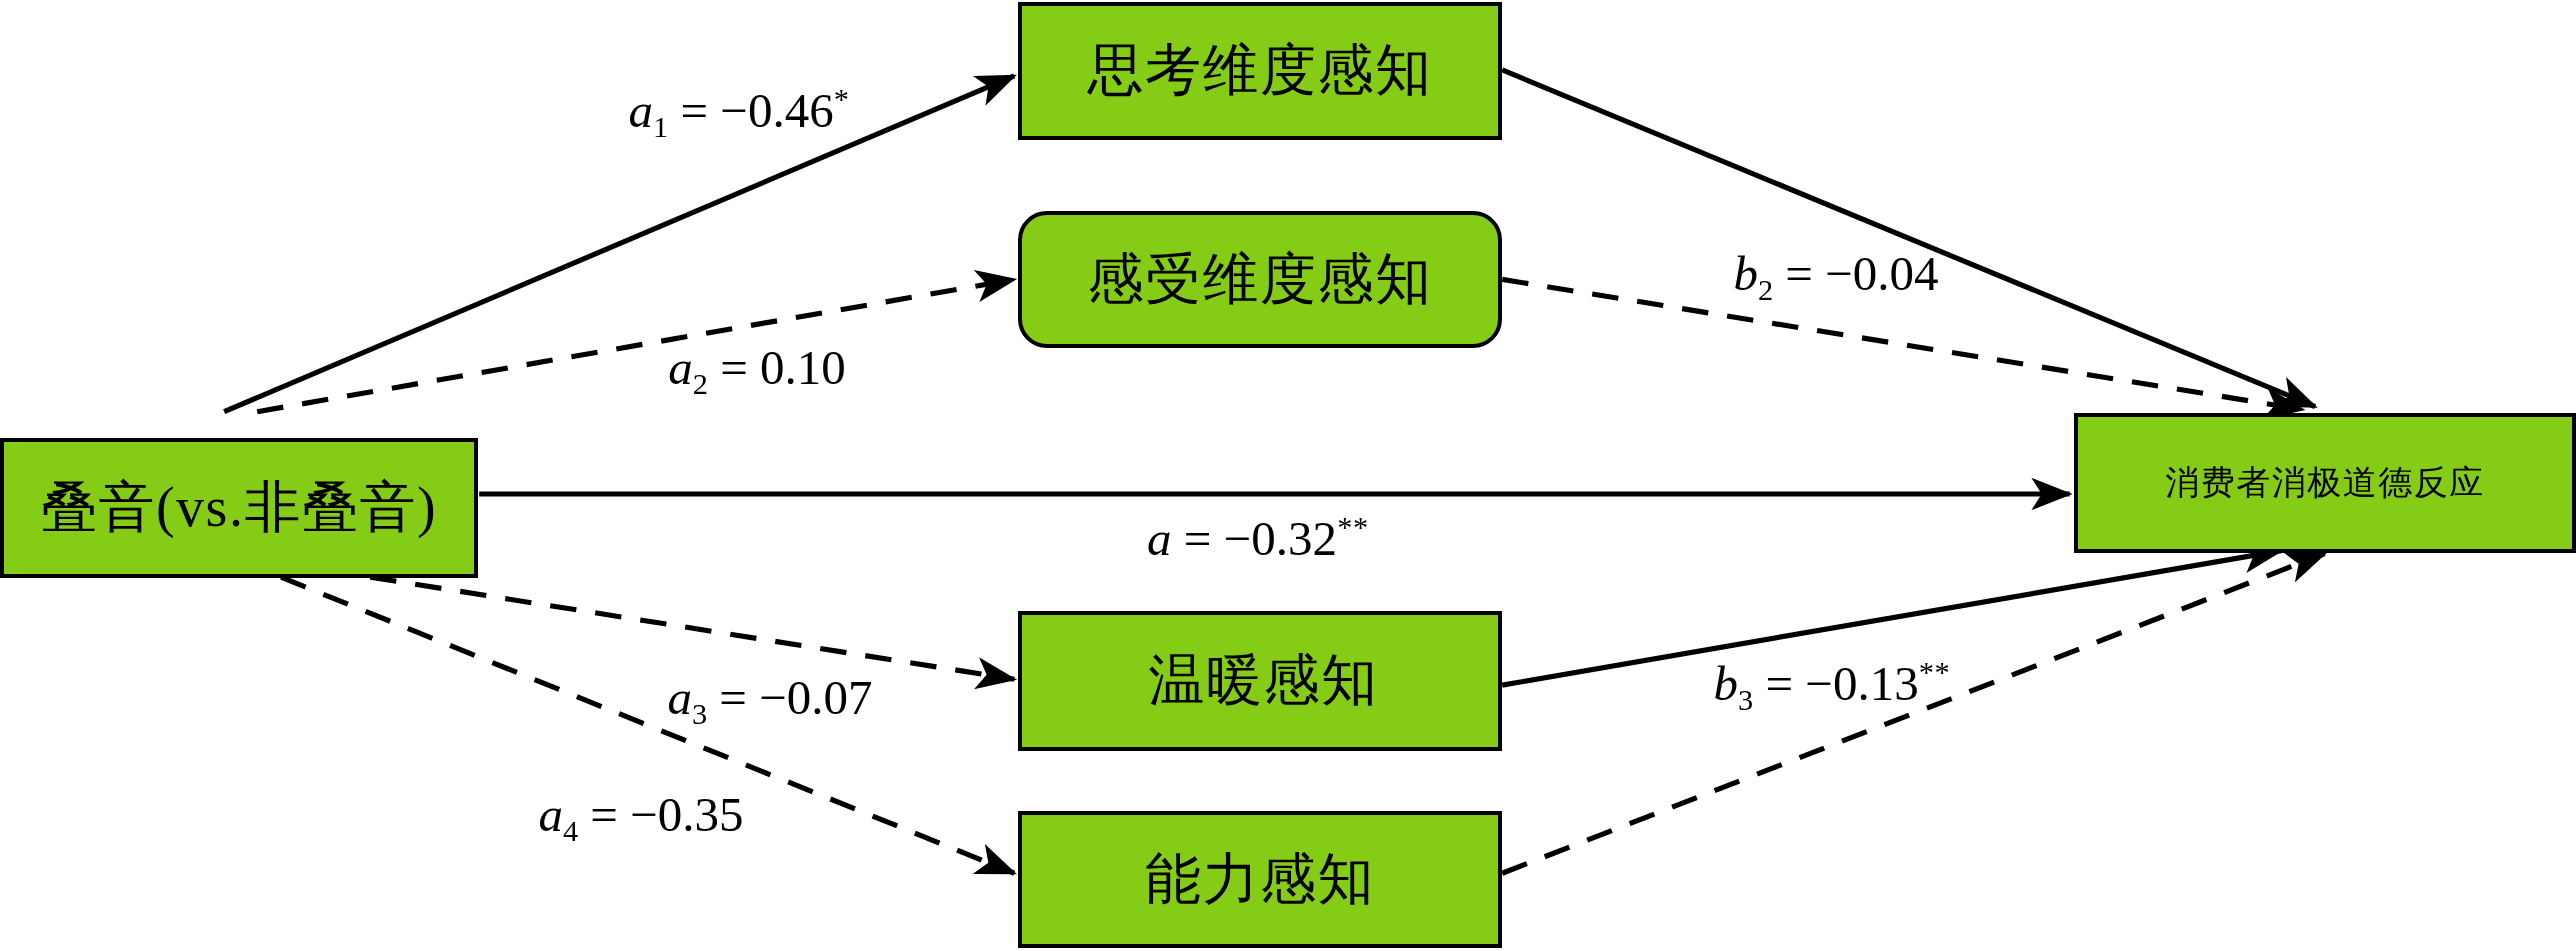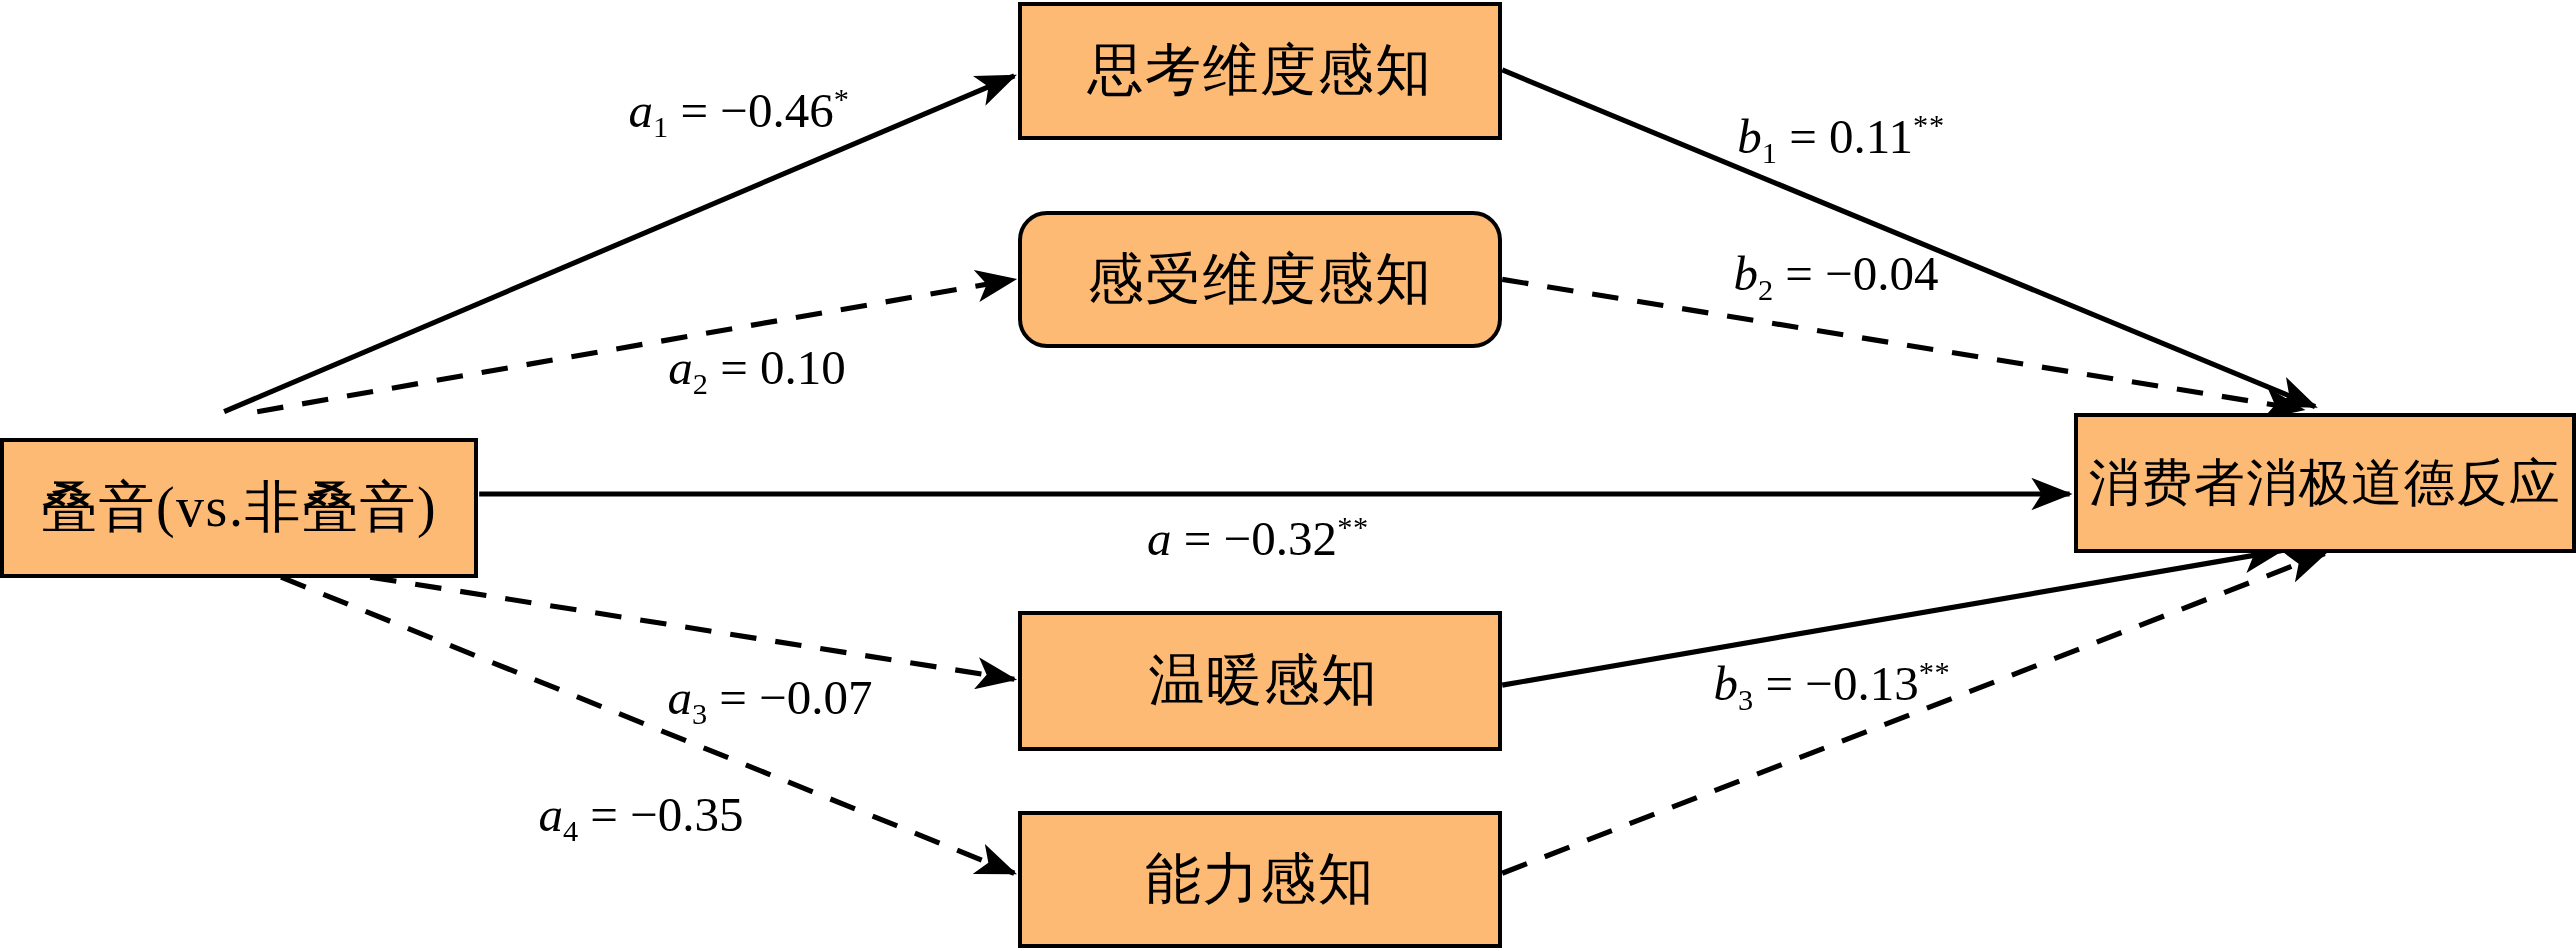--- a/index.html
+++ b/index.html
@@ -12,27 +12,27 @@
     overflow:hidden;
   }
   .paths-layer {
     position:absolute; left:0; top:0;
     width:2576px; height:952px;
   }
   .node {
     position:absolute;
     box-sizing:border-box;
     border:4.4px solid #000;
-    background:#fdba74;
+    background:#84cc16;
     display:flex; align-items:center; justify-content:center;
     font-size:56px;
     letter-spacing:1.5px;
     white-space:nowrap;
   }
-  .node.outcome-node { font-size:51px; }
+  .node.outcome-node { font-size:34px; }
   .plabel {
     position:absolute;
     transform:translate(-50%,-50%);
     font-size:49px;
     white-space:nowrap;
     line-height:1;
   }
   .plabel i { font-style:italic; font-family:"Liberation Serif","DejaVu Serif",serif; }
   .plabel sub { font-size:0.62em; line-height:0; }
   .plabel sup { font-size:0.62em; line-height:0; letter-spacing:0.7px; }
@@ -88,21 +88,20 @@
   <span class="plabel" style="left:739px; top:110px;"><i>a</i><sub>1</sub><span> = −0.46</span><sup>*</sup></span>
 
   <span class="plabel" style="left:757px; top:367px;"><i>a</i><sub>2</sub><span> = 0.10</span><sup></sup></span>
 
   <span class="plabel" style="left:1258px; top:538px;"><i>a</i><sub></sub><span> = −0.32</span><sup>**</sup></span>
 
   <span class="plabel" style="left:770px; top:697px;"><i>a</i><sub>3</sub><span> = −0.07</span><sup></sup></span>
 
   <span class="plabel" style="left:641px; top:814px;"><i>a</i><sub>4</sub><span> = −0.35</span><sup></sup></span>
 
-  <span class="plabel" style="left:1841px; top:136px;"><i>b</i><sub>1</sub><span> = 0.11</span><sup>**</sup></span>
 
   <span class="plabel" style="left:1836px; top:273px;"><i>b</i><sub>2</sub><span> = −0.04</span><sup></sup></span>
 
   <span class="plabel" style="left:1832px; top:683px;"><i>b</i><sub>3</sub><span> = −0.13</span><sup>**</sup></span>
 
 
 </div>
 
 
 </body></html>

